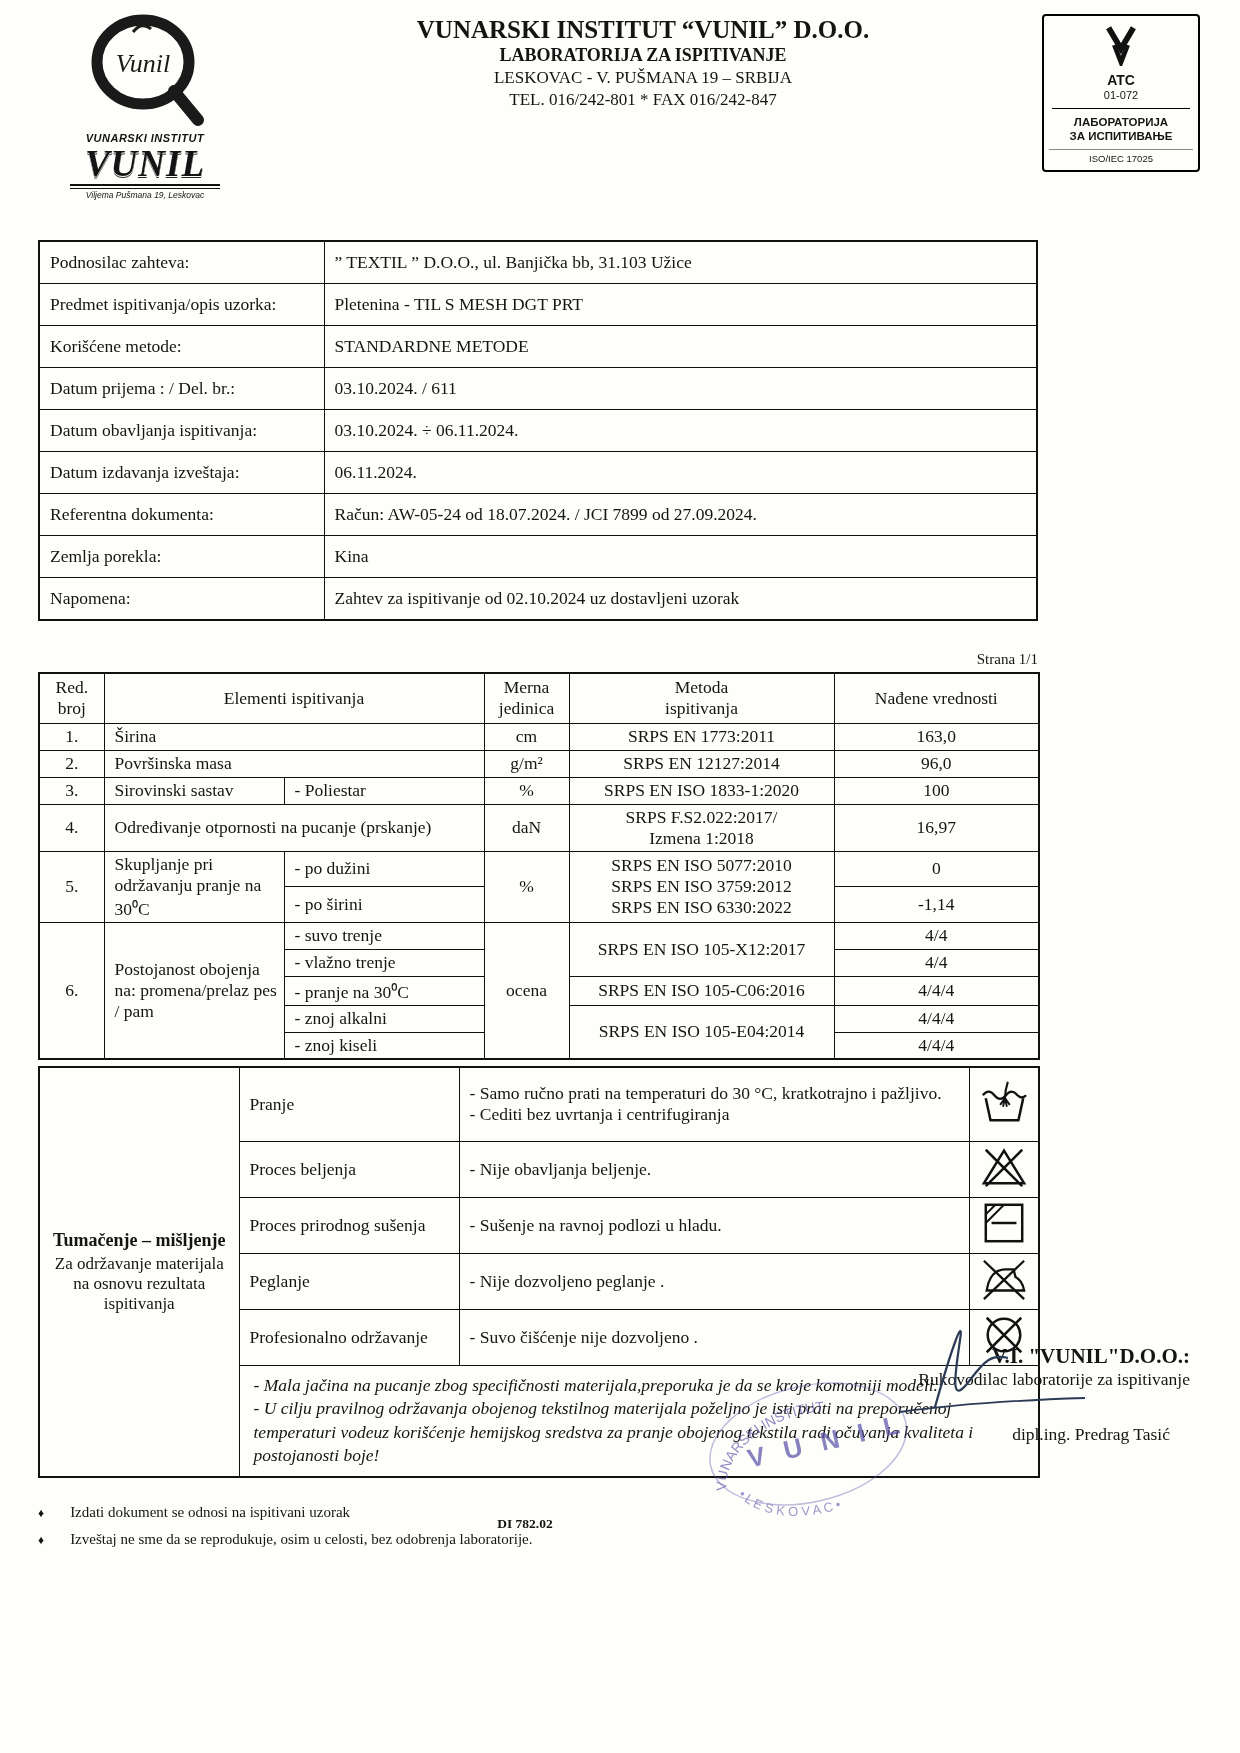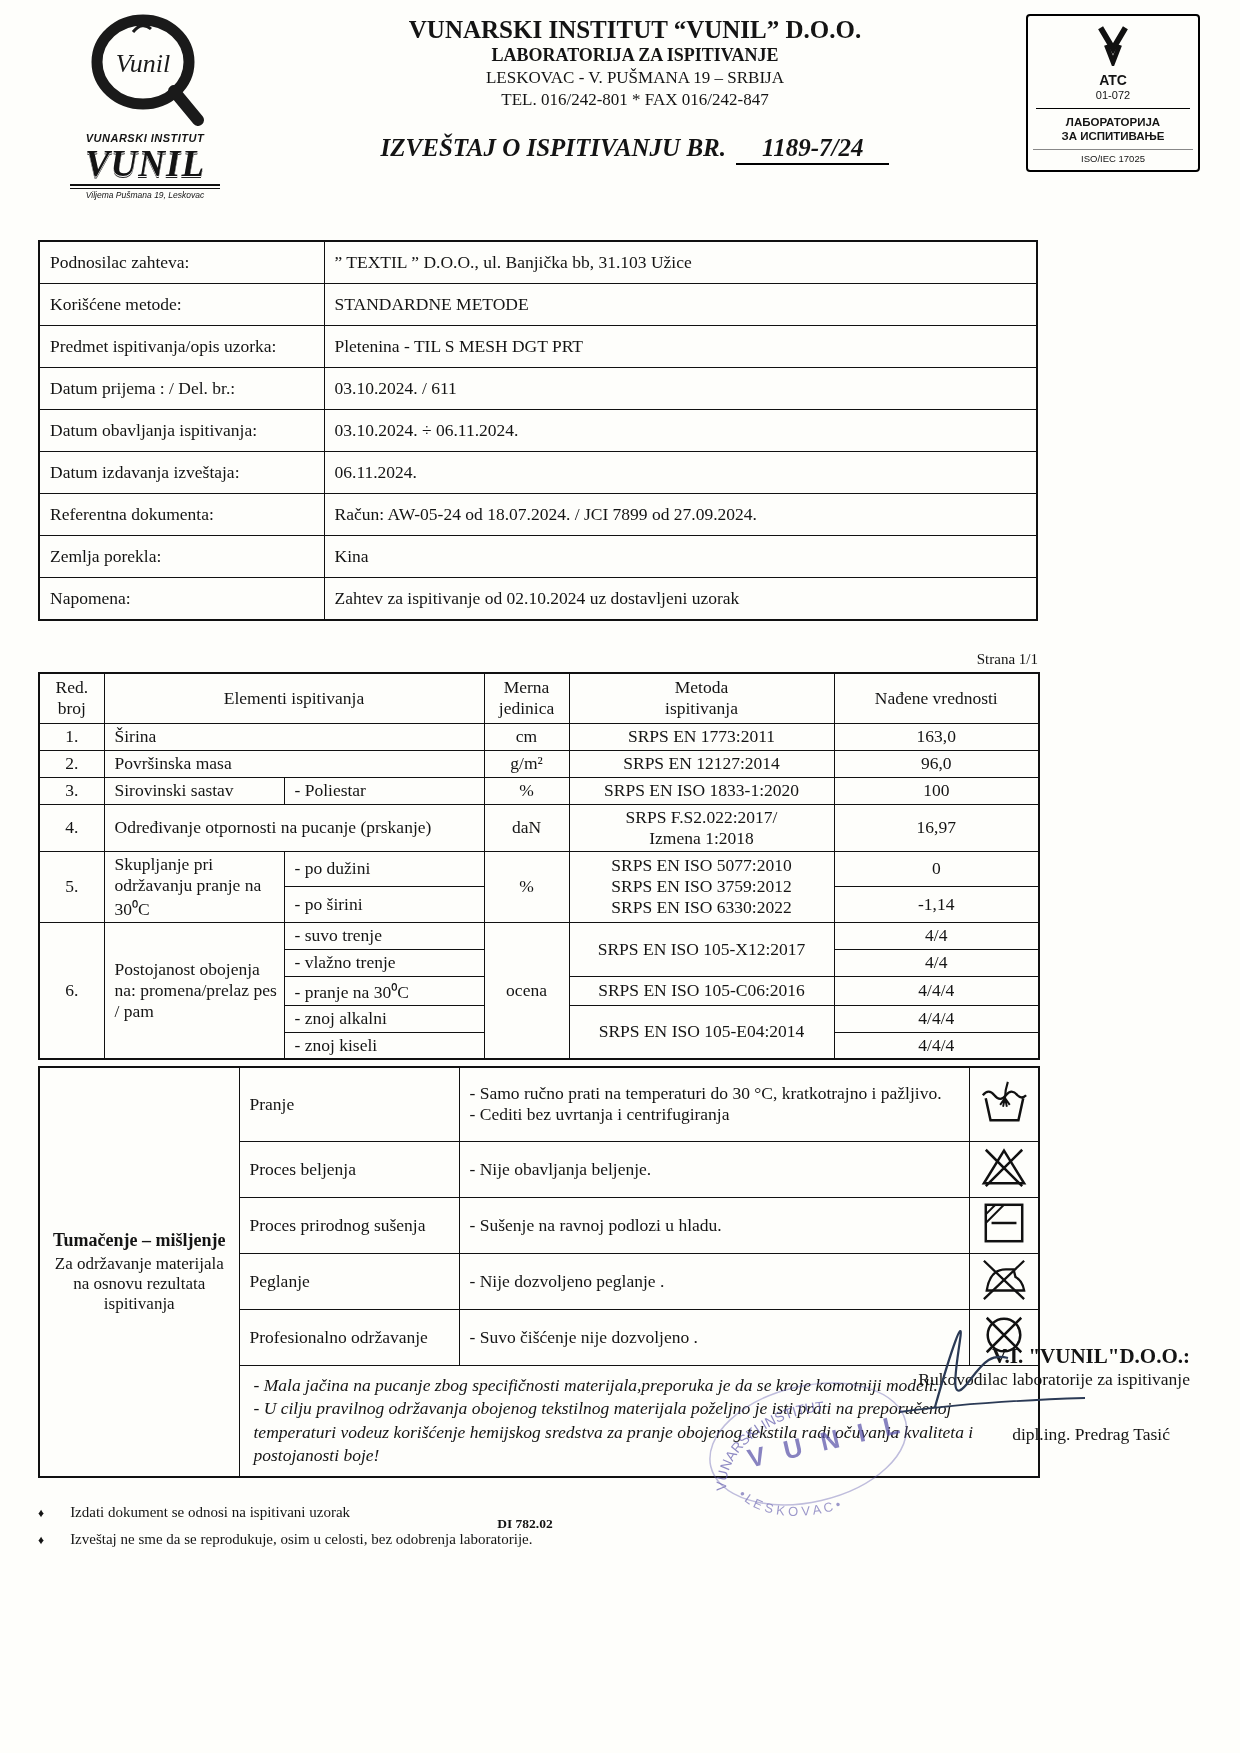--- a/index.html
+++ b/index.html
@@ -18,21 +18,21 @@
   .vunil-logotype { font-style:italic; font-weight:bold; font-size:37px; letter-spacing:1px; line-height:1; margin-top:1px;
     text-shadow:0 1px 0 #fff, 0 2px 0 #222; }
   .vunil-stripes { border-top:2px solid #111; border-bottom:1px solid #111; height:5px; width:150px; margin:2px auto 1px; }
   .logo-addr { font-family:"Liberation Sans", sans-serif; font-style:italic; font-size:8.5px; }
   .center-col { flex:1; text-align:center; padding-top:4px; }
   .institute-name { font-size:25px; font-weight:bold; }
   .lab-name { font-size:18px; font-weight:bold; margin-top:1px; }
   .addr-line, .phone-line { font-size:17px; margin-top:2px; }
   .report-line { margin-top:24px; font-size:25px; font-weight:bold; font-style:italic; white-space:nowrap; }
   .report-number { display:inline-block; border-bottom:2.5px solid #000; padding:0 26px 1px; margin-left:10px; }
-  .acc-col { width:174px; padding-top:2px; }
+  .acc-col { width:158px; padding-top:2px; }
   .acc-box { border:2px solid #000; border-radius:4px; padding:8px 5px 6px; text-align:center; font-family:"Liberation Sans", sans-serif; }
   .acc-atc { font-weight:bold; font-size:14px; margin-top:2px; }
   .acc-num { font-size:11px; margin-top:1px; }
   .acc-div { border-top:1.5px solid #000; margin:7px 3px 6px; }
   .acc-lab { font-size:11.5px; font-weight:bold; line-height:1.25; }
   .acc-iso { font-size:9.5px; margin-top:5px; border-top:1px solid #888; padding-top:3px; }
 
   
   .info-table { margin:40px 0 0 38px; width:1000px; border-collapse:collapse; border:2.5px solid #111; }
   .info-table td { border:1.5px solid #111; font-size:17.5px; padding:10px 10px; height:24px; vertical-align:middle; }
@@ -88,23 +88,20 @@
       <div class="vunil-logotype">VUNIL</div>
       <div class="vunil-stripes"></div>
       <div class="logo-addr">Viljema Pušmana 19, Leskovac</div>
     </div>
 
     <div class="center-col">
       <div class="institute-name">VUNARSKI INSTITUT “VUNIL” D.O.O.</div>
       <div class="lab-name">LABORATORIJA ZA ISPITIVANJE</div>
       <div class="addr-line">LESKOVAC - V. PUŠMANA 19 – SRBIJA</div>
       <div class="phone-line">TEL. 016/242-801 * FAX  016/242-847</div>
-      <div class="report-line">
-        <span>IZVEŠTAJ O ISPITIVANJU BR.</span><span class="report-number">1189-7/24</span>
-      </div>
     </div>
 
     <div class="acc-col">
       <div class="acc-box">
         <svg width="46" height="42" viewBox="0 0 46 44">
           <path d="M10 4 L23 26 L36 4" fill="none" stroke="#111" stroke-width="6"></path>
           <path d="M16 22 L23 40 L30 22" fill="none" stroke="#111" stroke-width="5"></path>
         </svg>
         <div class="acc-atc">ATC</div>
         <div class="acc-num">01-072</div>
@@ -116,26 +113,26 @@
     </div>
   </div>
 
   <table class="info-table">
     <tbody>
       <tr>
         <td class="lbl">Podnosilac zahteva:</td>
         <td>” TEXTIL ” D.O.O., ul. Banjička bb, 31.103 Užice</td>
       </tr>
       <tr>
+        <td class="lbl">Predmet ispitivanja/opis uzorka:</td>
+        <td>Pletenina  - TIL S MESH DGT PRT</td>
+      </tr>
+      <tr>
         <td class="lbl">Korišćene metode:</td>
         <td>STANDARDNE METODE</td>
-      </tr>
-      <tr>
-        <td class="lbl">Predmet ispitivanja/opis uzorka:</td>
-        <td>Pletenina  - TIL S MESH DGT PRT</td>
       </tr>
       <tr>
         <td class="lbl">Datum prijema : / Del. br.:</td>
         <td>03.10.2024.    /     611</td>
       </tr>
       <tr>
         <td class="lbl">Datum obavljanja ispitivanja:</td>
         <td>03.10.2024. ÷  06.11.2024.</td>
       </tr>
       <tr>

